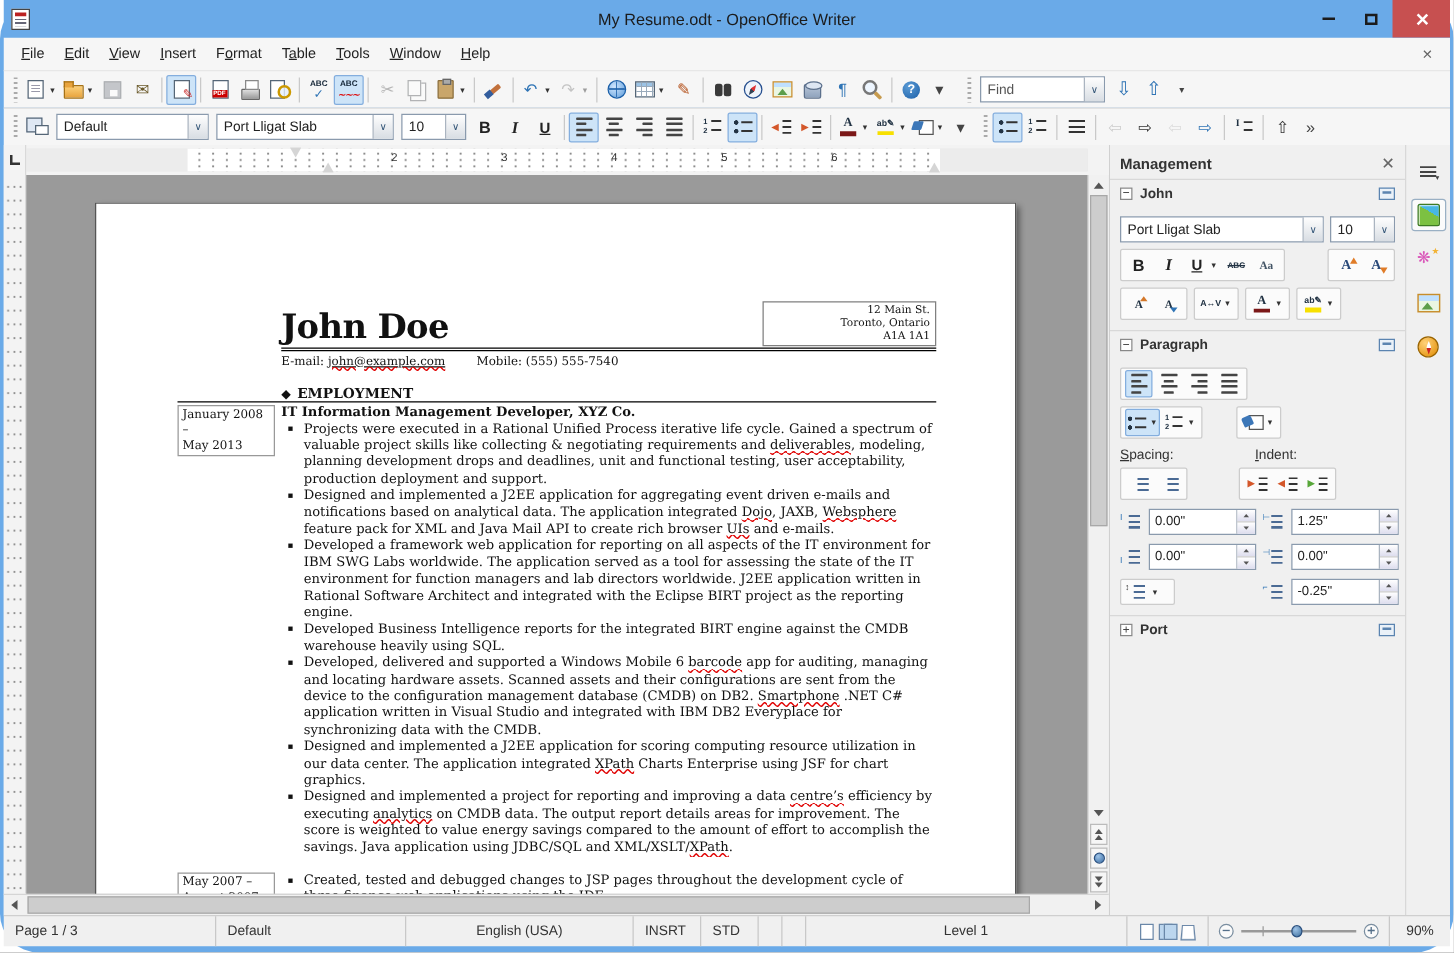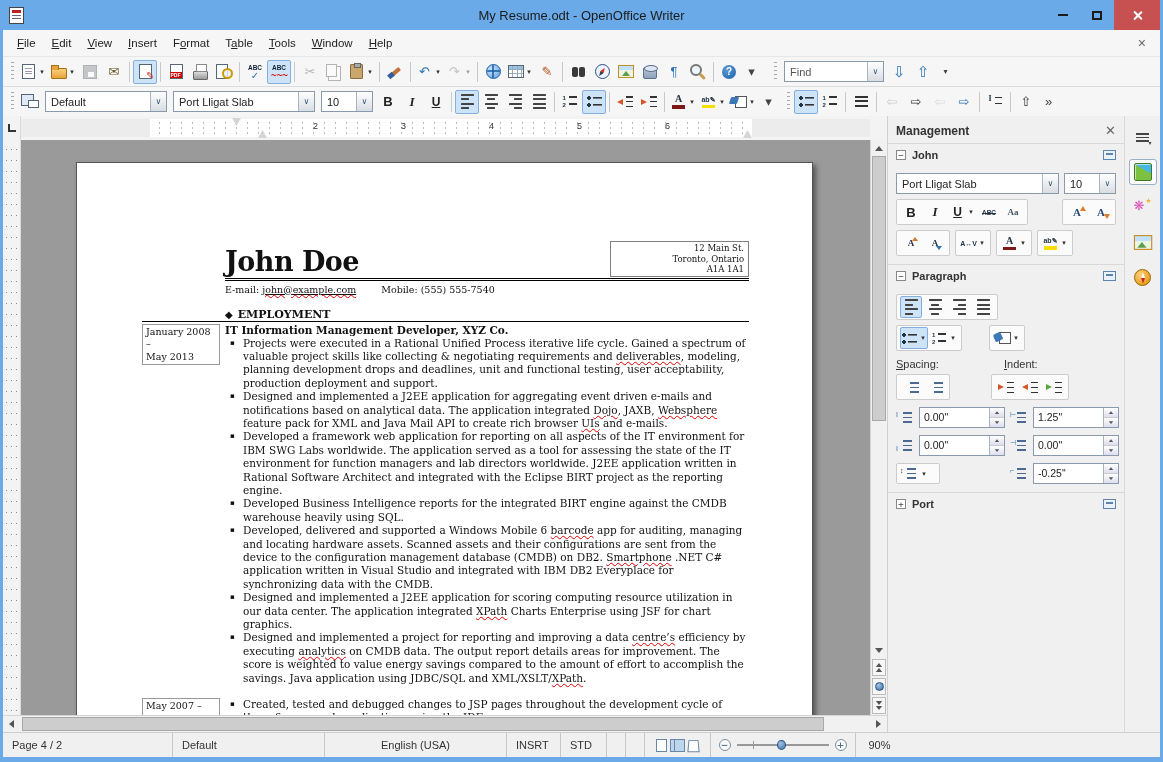--- a/index.html
+++ b/index.html
@@ -1,18 +1,18 @@
 <!DOCTYPE html>
 <html><head>
 <meta charset="utf-8">
 <style>
   *{margin:0;padding:0;box-sizing:border-box;user-select:none;}
   html,body{width:1163px;height:762px;overflow:hidden;font-family:"Liberation Sans",sans-serif;}
   .win{width:1163px;height:762px;background:#6aaae8;display:flex;flex-direction:column;
-       border-left:3px solid #6aaae8;border-right:3px solid #6aaae8;border-bottom:5px solid #6aaae8;}
+       border-left:3px solid #6aaae8;border-right:3px solid #6aaae8;border-bottom:5px solid #6aaae8;border-radius:31px;}
   
   .titlebar{height:30px;background:#6aaae8;display:flex;align-items:center;position:relative;flex:none;}
   .appico{width:15px;height:17px;margin-left:6px;background:#fff;border:1px solid #444;position:relative;}
   .appico::before{content:"";position:absolute;left:2px;top:2px;right:2px;height:3px;background:#b22;}
   .appico::after{content:"";position:absolute;left:2px;top:7px;right:2px;bottom:2px;
     background:repeating-linear-gradient(#667 0 1px,transparent 1px 3px);}
   .wtitle{position:absolute;left:0;right:0;text-align:center;font-size:13px;color:#1b1b1b;}
   .wbtns{margin-left:auto;display:flex;height:30px;align-items:stretch;}
   .wbtn{width:34px;display:flex;align-items:center;justify-content:center;}
   .wmin i{width:10px;height:2px;background:#1b1b1b;display:block;}
@@ -914,27 +914,28 @@
       <span class="tsbtn">
           <span class="ic ic-gallery galbig"></span>
         </span>
       <span class="tsbtn">
           <span class="navic"></span>
         </span>
     </div>
   </div>
 
   <div class="statusbar">
-    <span class="scell" style="width:170px">Page 4 / 2</span>
+    <span class="scell" style="width:170px">Page 1 / 3</span>
     <span class="scell" style="width:152px">Default</span>
     <span class="scell ctr" style="width:182px">English (USA)</span>
     <span class="scell" style="width:54px">INSRT</span>
     <span class="scell" style="width:46px">STD</span>
     <span class="scell" style="width:18px"></span>
     <span class="scell" style="width:18px"></span>
+    <span class="scell ctr" style="flex:1">Level 1</span>
     <span class="scell">
       <span class="vico"></span>
       <span class="vico two"></span>
       <span class="vico book"></span>
     </span>
     <span class="zoomwrap">
       <span class="zcirc">−</span>
       <span class="ztrack">
         <span class="ztick" style="left:18%"></span>
         <span class="ztick" style="left:50%"></span>

